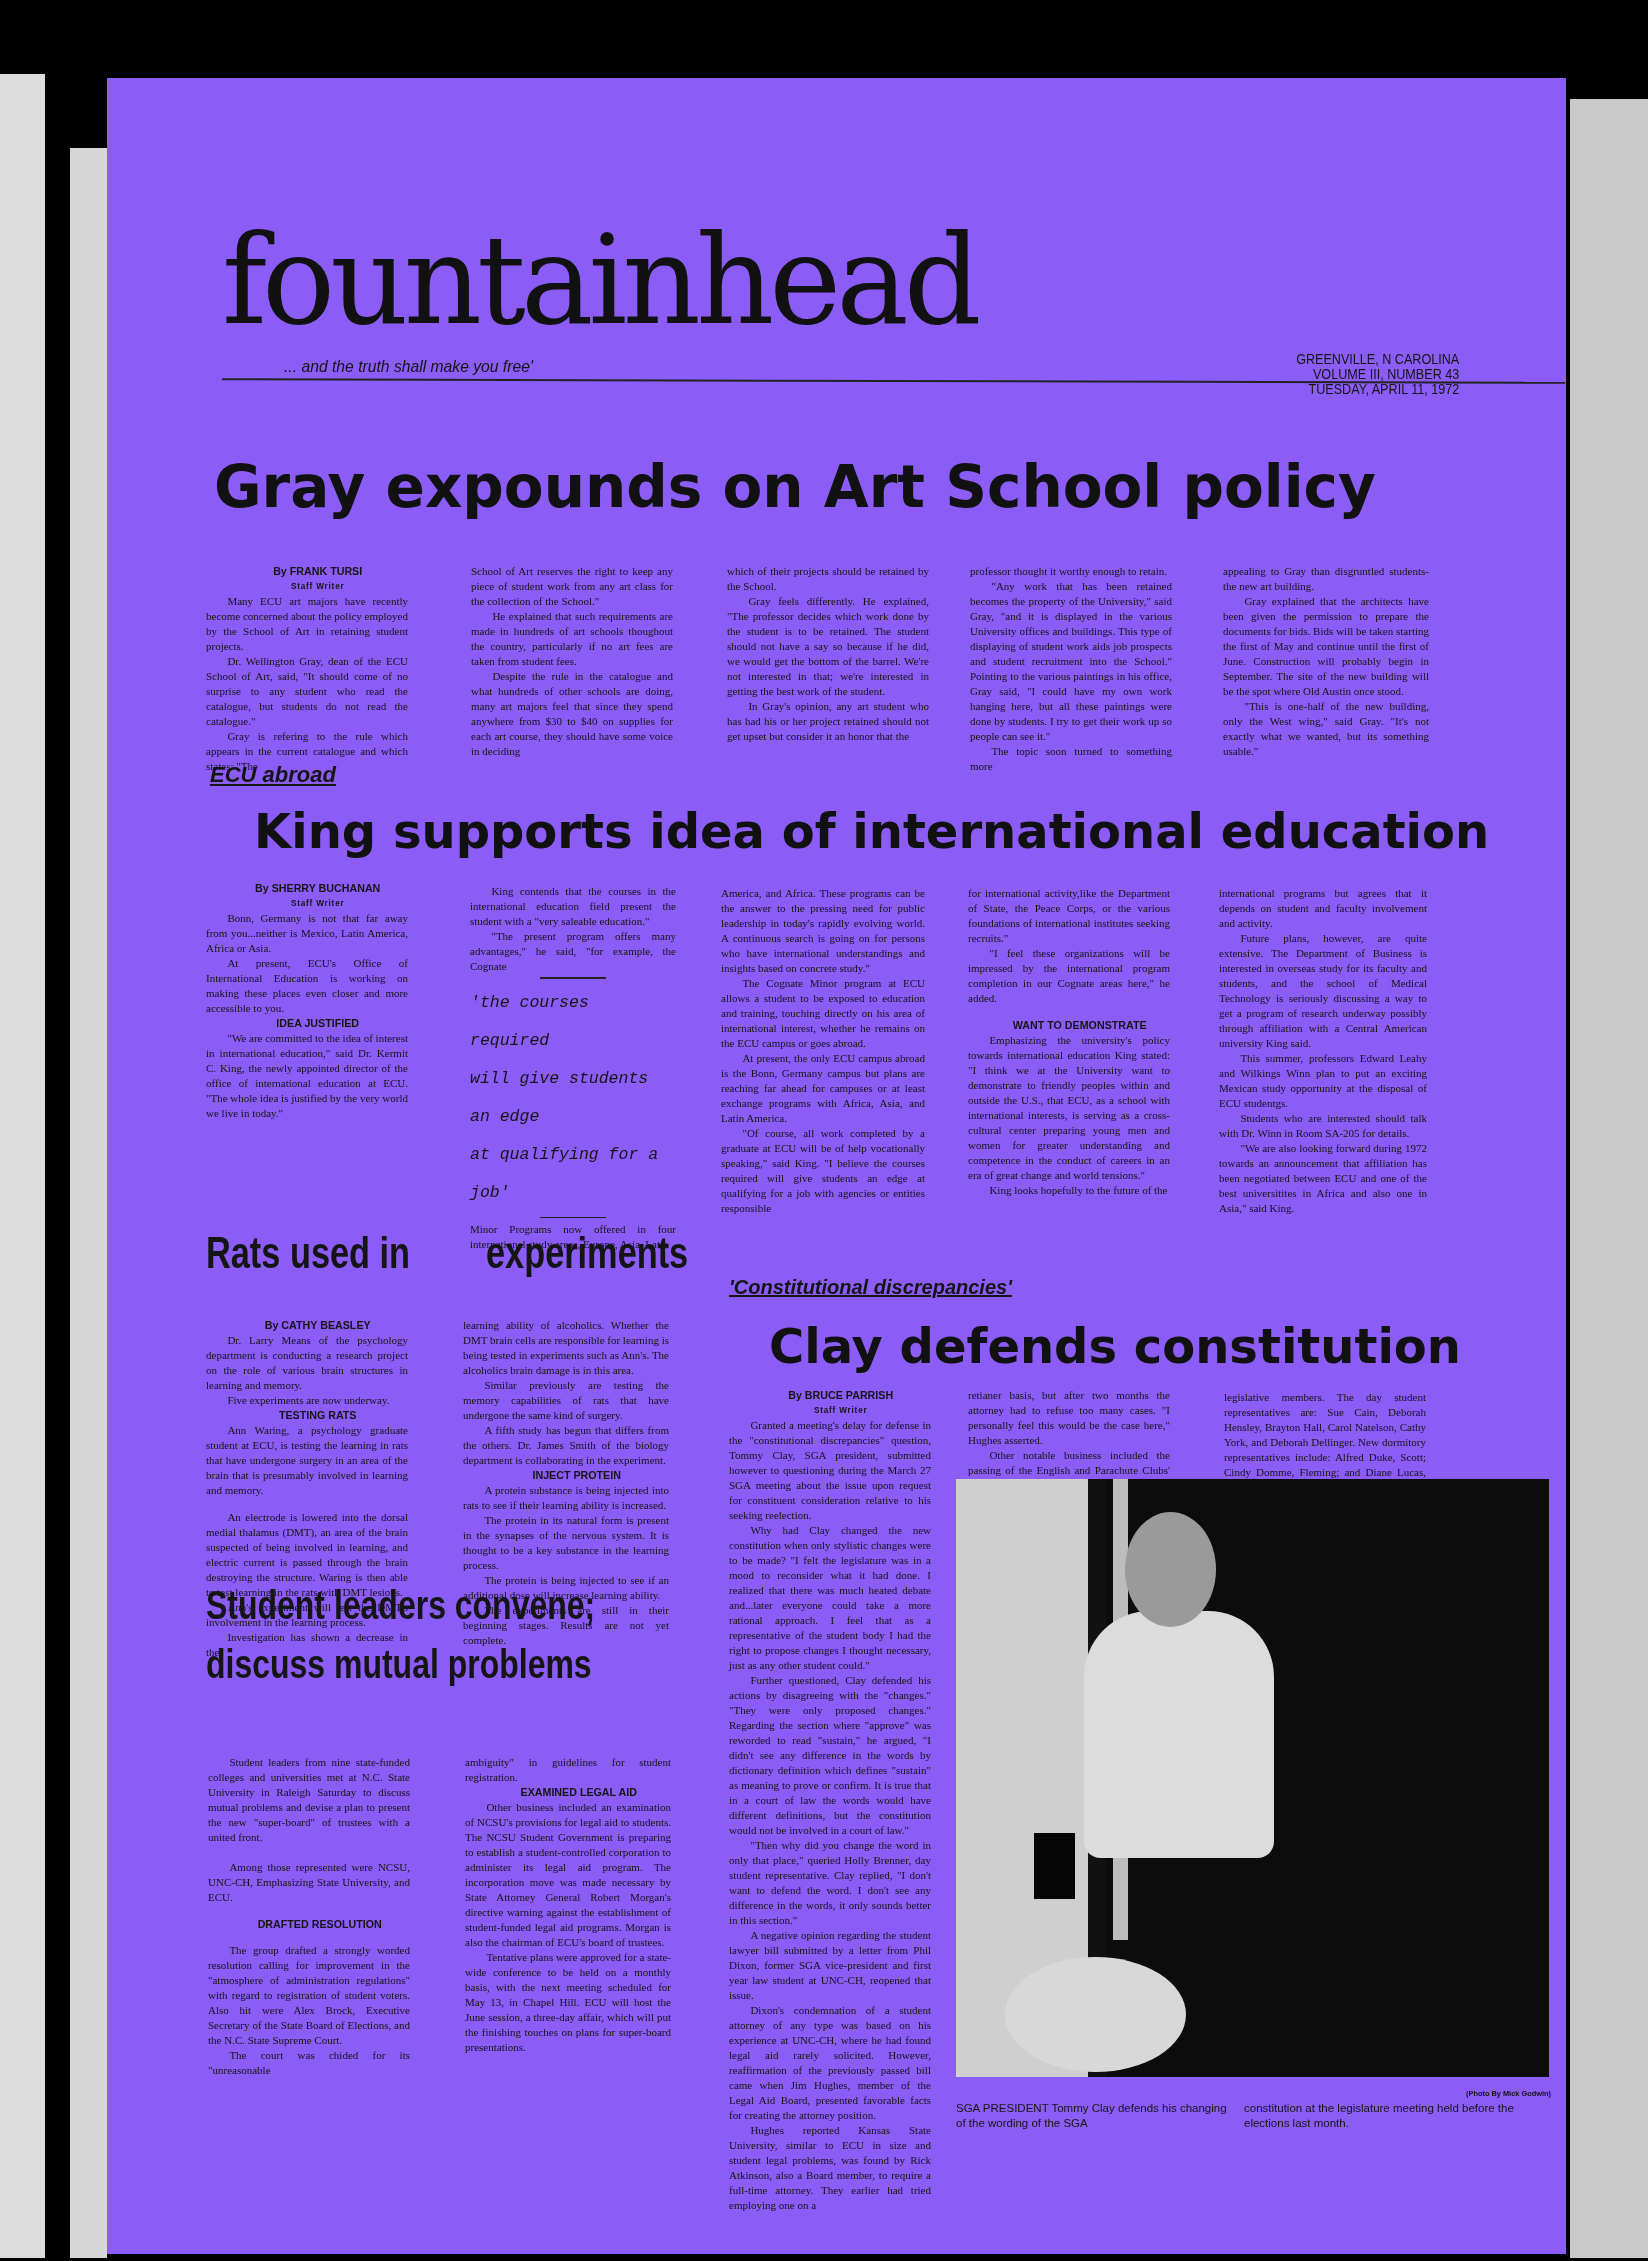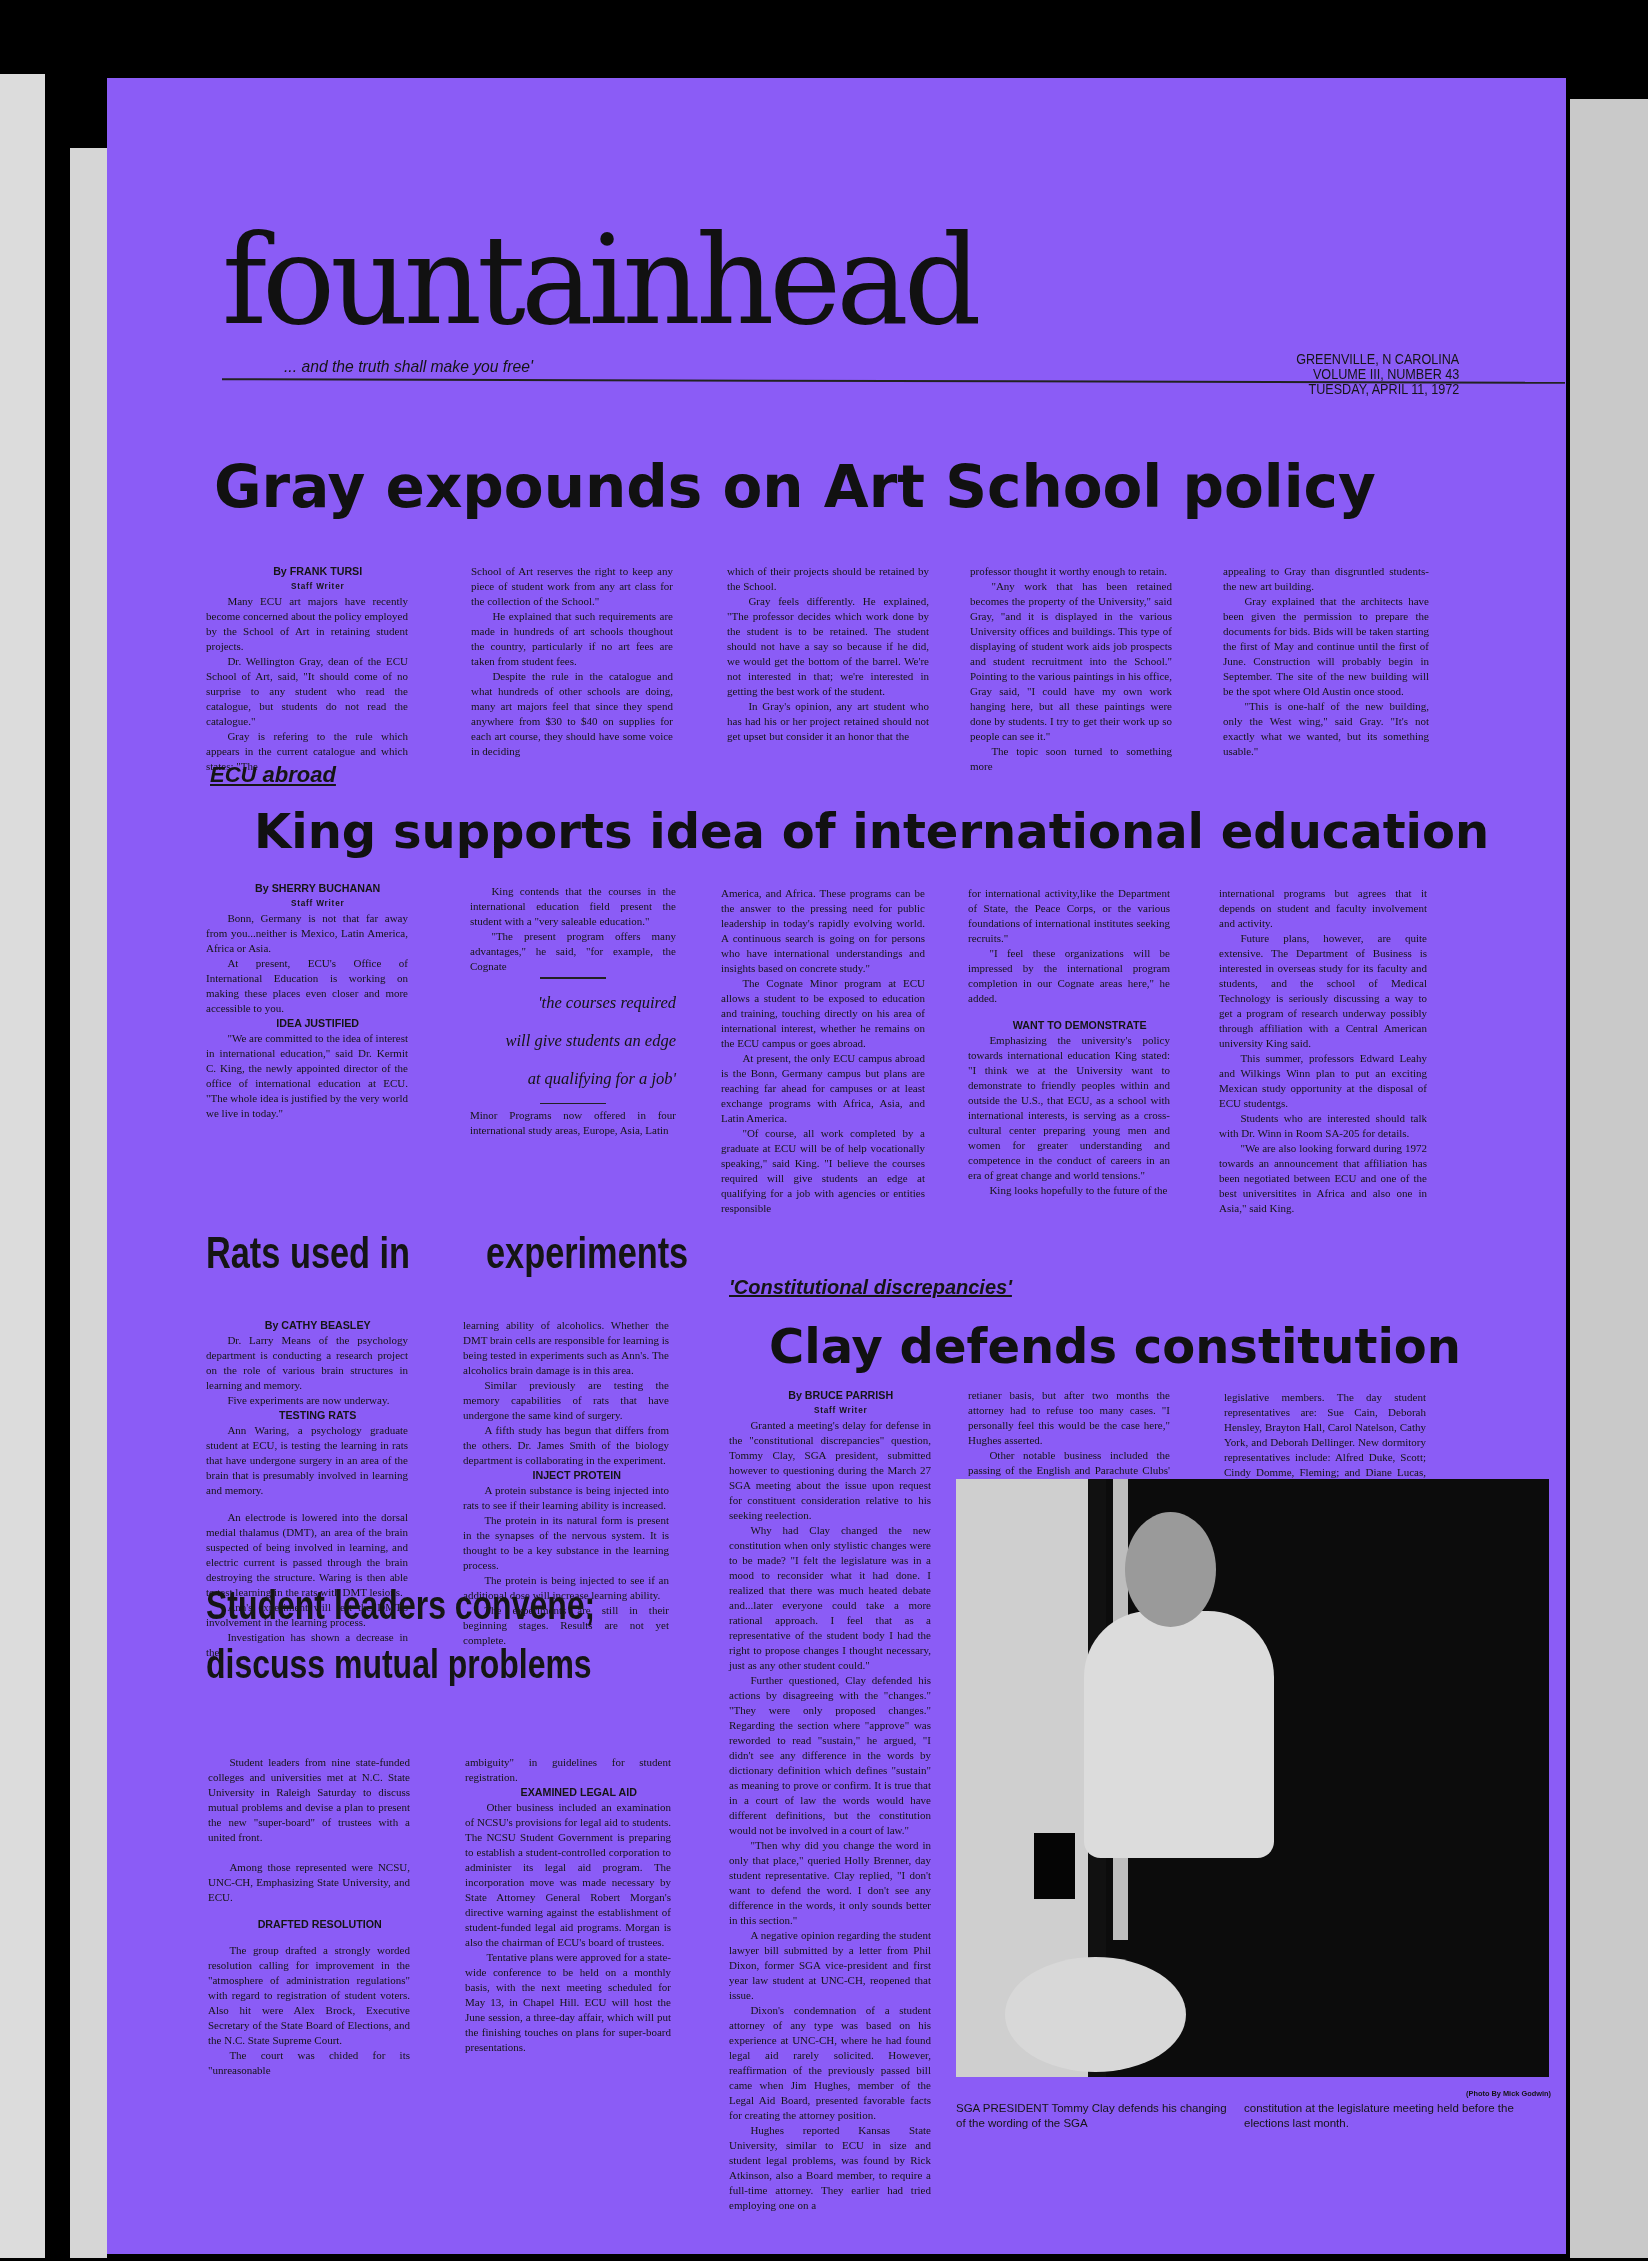--- a/index.html
+++ b/index.html
@@ -14,21 +14,21 @@
   .dateline{right:107px;top:274px;text-align:right;font-family:"Liberation Sans",sans-serif;font-size:14px;line-height:15px;transform:scaleX(.9);transform-origin:right;}
   .rule{left:115px;top:302px;width:1343px;height:1.6px;background:#222;transform:rotate(.15deg);}
   .hl{font-family:"DejaVu Sans",sans-serif;font-weight:bold;color:#111;white-space:nowrap;}
   .hl-cond{font-family:"Liberation Sans",sans-serif;font-weight:bold;transform:scaleX(.78);transform-origin:left;white-space:nowrap;}
   .kicker{font-family:"Liberation Sans",sans-serif;font-weight:bold;font-style:italic;text-decoration:underline;font-size:22px;}
   .col{position:absolute;font-size:11px;line-height:15px;text-align:justify;}
   .col p{margin:0;text-indent:21.4px;}
   .by{text-align:center;font-family:"Liberation Sans",sans-serif;font-weight:bold;font-size:10.7px;margin:0;}
   .staff{text-align:center;font-family:"Liberation Sans",sans-serif;font-weight:bold;font-size:8.2px;letter-spacing:0.8px;margin:0 0 1.6px;}
   .sub{text-align:center;font-family:"Liberation Sans",sans-serif;font-weight:bold;font-size:10.7px;margin:5px 0 3.3px;}
-  .pull{text-align:right;font-family:Liberation Serif, serif;font-style:italic;font-size:16.5px;line-height:38px;margin:5px 0;}
+  .pull{text-align:left;font-family:Liberation Mono, monospace;font-style:italic;font-size:16.5px;line-height:38px;margin:5px 0;}
   .pull-rule{width:66px;height:1.6px;background:#222;margin:3.3px auto;}
   .photo{left:849px;top:1401px;width:593px;height:598px;background:#0c0c0c;overflow:hidden;}
   .photo .wall{position:absolute;left:0;top:0;width:140px;height:598px;background:#cfcfcf;}
   .photo .frame{position:absolute;left:132px;top:0;width:18px;height:598px;background:#111;}
   .photo .pole{position:absolute;left:157px;top:0;width:15px;height:461px;background:#bdbdbd;}
   .photo .shirt{position:absolute;left:128px;top:132px;width:190px;height:247px;background:#dcdcdc;border-radius:66px 66px 16.5px 16.5px;}
   .photo .head{position:absolute;left:169px;top:33px;width:91px;height:115px;background:#9a9a9a;border-radius:50%;}
   .photo .hands{position:absolute;left:49px;top:478px;width:181px;height:115px;background:#d8d8d8;border-radius:50%;}
   .photo .box{position:absolute;left:78px;top:354px;width:41px;height:66px;background:#050505;}
   .credit{left:1319px;top:2011px;font-family:"Liberation Sans",sans-serif;font-weight:bold;font-size:7.4px;padding-left:40px;}

